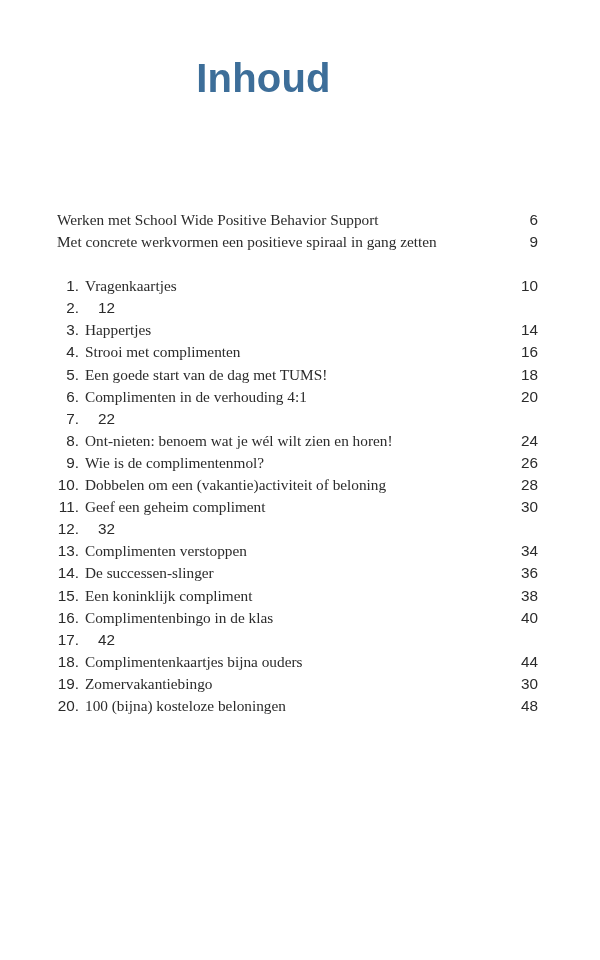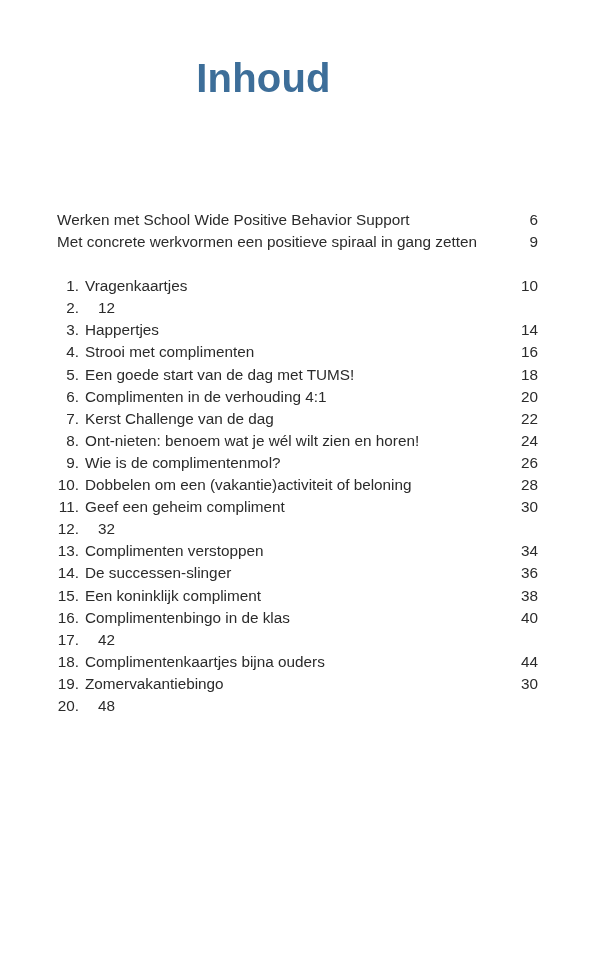--- a/index.html
+++ b/index.html
@@ -61,20 +61,21 @@
     flex: 0 0 28px;
     text-align: right;
     padding-right: 6px;
     box-sizing: border-box;
   }
 
   .entry-label {
     flex: 1 1 auto;
     overflow: hidden;
     text-overflow: clip;
+    font-family: Liberation Serif, serif;
   }
 
   .entry-page {
     flex: 0 0 auto;
     text-align: right;
     min-width: 20px;
     padding-left: 10px;
   }
 
   
@@ -132,21 +133,20 @@
         <span class="entry-label">Een goede start van de dag met TUMS!</span>
         <span class="entry-page">18</span>
       </div>
       <div class="entry">
         <span class="entry-num">6.</span>
         <span class="entry-label">Complimenten in de verhouding 4:1</span>
         <span class="entry-page">20</span>
       </div>
       <div class="entry">
         <span class="entry-num">7.</span>
-        <span class="entry-label">Kerst Challenge van de dag</span>
         <span class="entry-page">22</span>
       </div>
       <div class="entry">
         <span class="entry-num">8.</span>
         <span class="entry-label">Ont-nieten: benoem wat je wél wilt zien en horen!</span>
         <span class="entry-page">24</span>
       </div>
       <div class="entry">
         <span class="entry-num">9.</span>
         <span class="entry-label">Wie is de complimentenmol?</span>
@@ -195,18 +195,19 @@
         <span class="entry-label">Complimentenkaartjes bijna ouders</span>
         <span class="entry-page">44</span>
       </div>
       <div class="entry">
         <span class="entry-num">19.</span>
         <span class="entry-label">Zomervakantiebingo</span>
         <span class="entry-page">30</span>
       </div>
       <div class="entry">
         <span class="entry-num">20.</span>
+        <span class="entry-label">100 (bijna) kosteloze beloningen</span>
         <span class="entry-page">48</span>
       </div>
 
     </div>
   </div>
 </div>
 
 </body></html>

